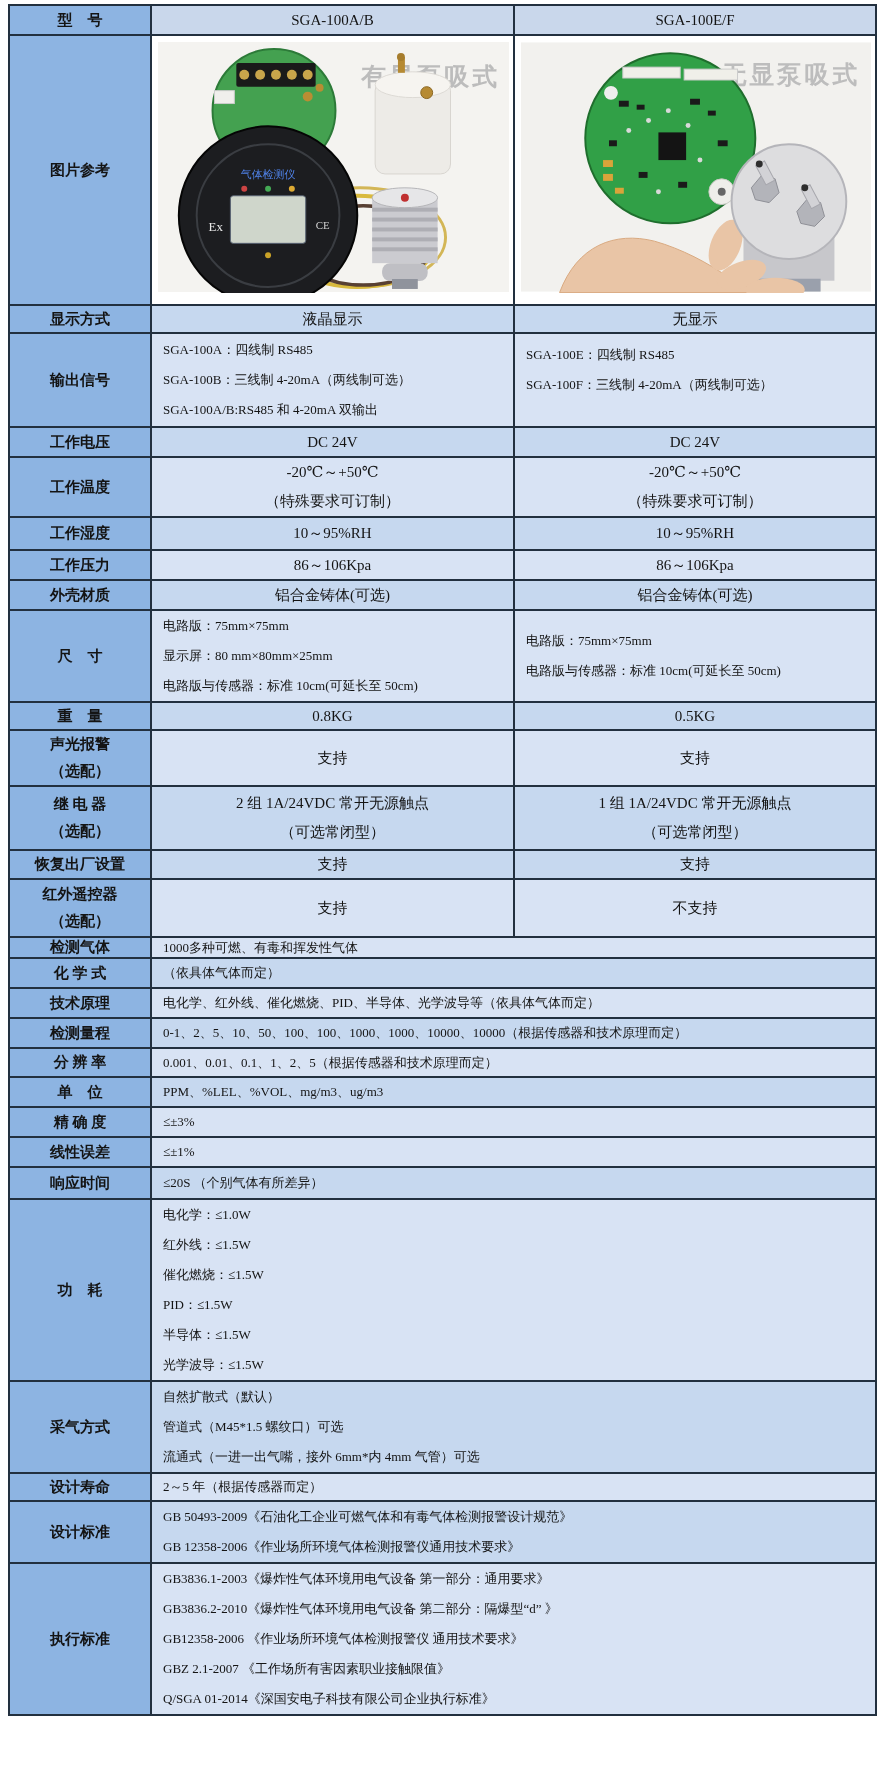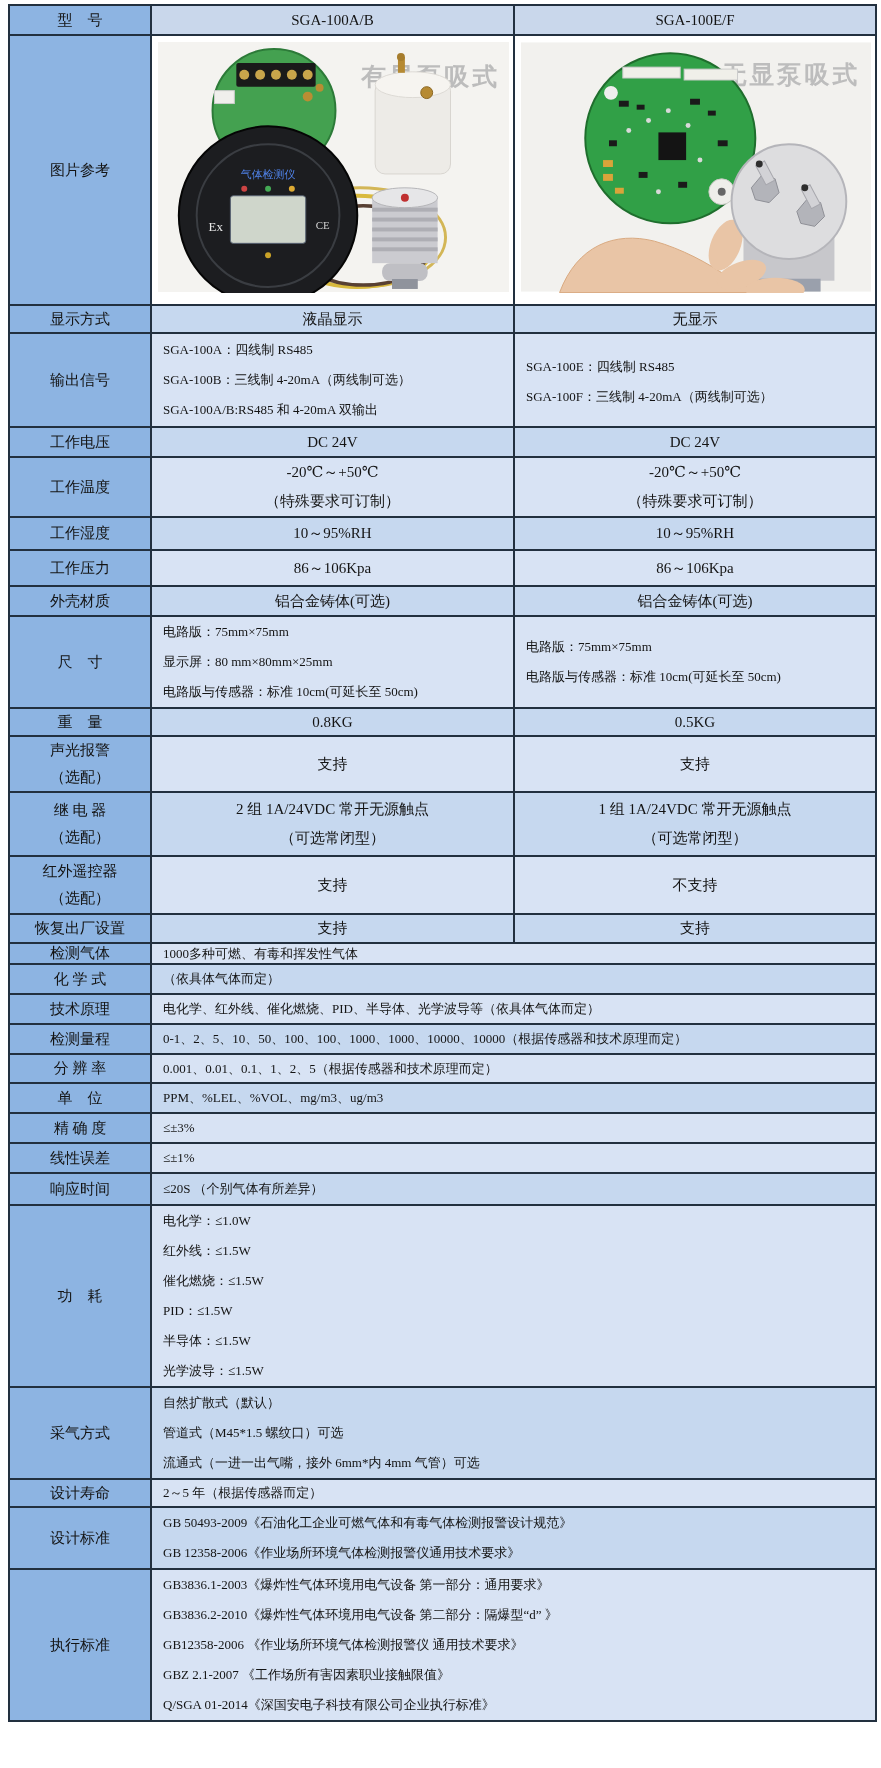--- a/index.html
+++ b/index.html
@@ -6,21 +6,21 @@
   body{
     width:881px;height:1768px;background:#ffffff;position:relative;
     font-family:"Liberation Serif","DejaVu Serif",serif;color:#141414;
   }
   table.spec{
     border-collapse:collapse;table-layout:fixed;
     margin:4px 0 0 8px;width:867px;
   }
   td,th{border:2px solid #22303f;overflow:hidden;padding:0;vertical-align:middle}
   th.lab{
-    background:#8db4e2;font-weight:normal;font-size:15px;text-align:center;margin-left:36px;
+    background:#8db4e2;font-weight:bold;font-size:15px;text-align:center;margin-left:36px;
   }
   th.lab div{line-height:27px}
   .hc{background:#c9d7eb;font-weight:normal;font-size:15px;text-align:center}
   td.c{text-align:center;font-size:15px}
   td.l{text-align:left;font-size:13px;padding-left:11px}
   td.ml div{line-height:30px;white-space:nowrap}
   td.c2 div{line-height:29px}
   .sa{background:#c6d8ef}
   .sb{background:#d8e3f4}
   td.photo{background:#ffffff;padding:5px;vertical-align:top}
@@ -164,21 +164,21 @@
     <td class="c sa">无显示</td>
   </tr>
 
   <tr style="height:94px">
     <th class="lab">输出信号</th>
     <td class="l ml sb">
       <div>SGA-100A：四线制 RS485</div>
       <div>SGA-100B：三线制 4-20mA（两线制可选）</div>
       <div>SGA-100A/B:RS485 和 4-20mA 双输出</div>
     </td>
-    <td class="l ml sb" style="vertical-align:top;padding-top:18px">
+    <td class="l ml sb" style="vertical-align:top;padding-top:6px">
       <div>SGA-100E：四线制 RS485</div>
       <div>SGA-100F：三线制 4-20mA（两线制可选）</div>
     </td>
   </tr>
 
   <tr style="height:30px">
     <th class="lab">工作电压</th>
     <td class="c sa">DC 24V</td>
     <td class="c sa">DC 24V</td>
   </tr>
@@ -194,21 +194,21 @@
       <div>（特殊要求可订制）</div>
     </td>
   </tr>
 
   <tr style="height:33px">
     <th class="lab">工作湿度</th>
     <td class="c sa">10～95%RH</td>
     <td class="c sa">10～95%RH</td>
   </tr>
 
-  <tr style="height:36px">
+  <tr style="height:30px">
     <th class="lab">工作压力</th>
     <td class="c sb">86～106Kpa</td>
     <td class="c sb">86～106Kpa</td>
   </tr>
 
   <tr style="height:30px">
     <th class="lab">外壳材质</th>
     <td class="c sa">铝合金铸体(可选)</td>
     <td class="c sa">铝合金铸体(可选)</td>
   </tr>
@@ -249,33 +249,33 @@
     <td class="c c2 sa">
       <div>2 组 1A/24VDC 常开无源触点</div>
       <div>（可选常闭型）</div>
     </td>
     <td class="c c2 sa">
       <div>1 组 1A/24VDC 常开无源触点</div>
       <div>（可选常闭型）</div>
     </td>
   </tr>
 
+  <tr style="height:29px">
+    <th class="lab">恢复出厂设置</th>
+    <td class="c sa">支持</td>
+    <td class="c sa">支持</td>
+  </tr>
+
   <tr style="height:58px">
     <th class="lab">
       <div>红外遥控器</div>
       <div>（选配）</div>
     </th>
     <td class="c sb">支持</td>
     <td class="c sb">不支持</td>
-  </tr>
-
-  <tr style="height:29px">
-    <th class="lab">恢复出厂设置</th>
-    <td class="c sa">支持</td>
-    <td class="c sa">支持</td>
   </tr>
 
   <tr style="height:14px">
     <th class="lab">检测气体</th>
     <td class="l sb" colspan="2">1000多种可燃、有毒和挥发性气体</td>
   </tr>
 
   <tr style="height:30px">
     <th class="lab">化 学 式</th>
     <td class="l sa" colspan="2">（依具体气体而定）</td>

